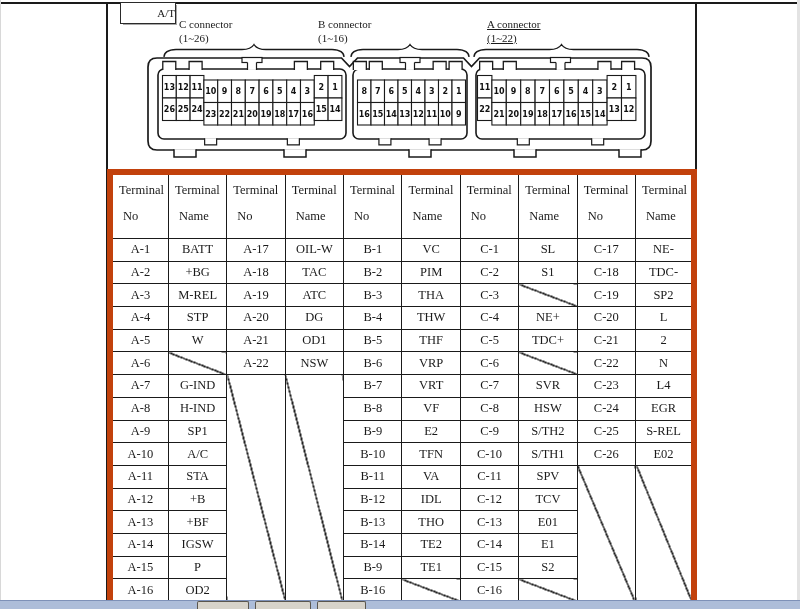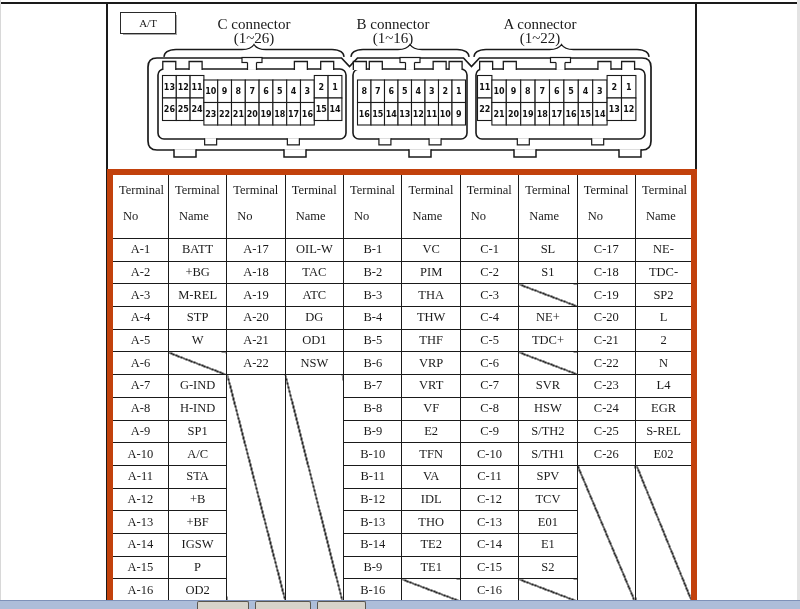--- a/index.html
+++ b/index.html
@@ -9,26 +9,26 @@
 
   
   .top-rule{position:absolute;left:0;top:2px;width:798px;height:2px;background:#1a1a1a;}
   .v-rule{position:absolute;top:2px;width:2px;height:598px;background:#1a1a1a;}
   .v-rule.left{left:106px;}
   .v-rule.right{left:695px;}
   .win-edge-left{position:absolute;left:0;top:0;width:1px;height:609px;background:#d8d8d8;}
   .win-edge-right{position:absolute;left:797px;top:0;width:3px;height:609px;background:#e3e3e3;}
 
   
-  .at-box{position:absolute;left:120px;top:12px;width:54px;height:20px;border:1px solid #2a2a2a;
-          background:#fff;display:flex;align-items:center;justify-content:center;
+  .at-box{position:absolute;left:120px;top:2px;width:54px;height:20px;border:1px solid #2a2a2a;
+          background:#fff;display:flex;align-items:center;justify-content:flex-end;
           font-size:11px;box-shadow:2px 2px 0 -1px #a8a8a8;font-family:Liberation Serif, serif;}
 
   
-  .conn-label{position:absolute;top:17px;width:150px;text-align:center;font-size:15px;line-height:14px;}
+  .conn-label{position:absolute;top:17px;width:150px;text-align:left;font-size:11px;line-height:14px;}
   .conn-label span{display:block;}
 
   svg#diagram{position:absolute;left:0;top:0;}
 
   
   table.pin-table{position:absolute;left:107px;top:169px;width:590px;table-layout:fixed;
                   border-collapse:collapse;border:6px solid #c2410c;background:#fff;}
   .pin-table th,.pin-table td{border:1px solid #1a1a1a;padding:0;font-weight:normal;
                   font-size:12.5px;overflow:hidden;white-space:nowrap;}
   .pin-table th{height:63px;vertical-align:top;text-align:left;}
@@ -61,21 +61,21 @@
   </div>
 
   <div class="conn-label" style="left:179px;">
     <span>C connector</span>
     <span>(1~26)</span>
   </div>
   <div class="conn-label" style="left:318px;">
     <span>B connector</span>
     <span>(1~16)</span>
   </div>
-  <div class="conn-label" style="left:465px;">
+  <div class="conn-label" style="left:487px;text-decoration:underline;">
     <span>A connector</span>
     <span>(1~22)</span>
   </div>
 
   <svg id="diagram" width="800" height="165">
       <path d="M 157,58 L 341.5,58 L 349.5,66.5 L 357.5,58 L 463.5,58 L 471.5,66.5 L 479.5,58 L 642,58 Q 651,58 651,67 L 651,141 Q 651,150 642,150 L 157,150 Q 148,150 148,141 L 148,67 Q 148,58 157,58 Z" fill="#fff" stroke="#1a1a1a" stroke-width="1.7"></path>
       <rect x="174" y="149.2" width="22" height="7.5" fill="#fff" stroke="none"></rect>
       <path d="M 174,149.2 L 174,157 L 196,157 L 196,149.2" fill="none" stroke="#1a1a1a" stroke-width="1.5"></path>
       <rect x="284" y="149.2" width="22" height="7.5" fill="#fff" stroke="none"></rect>
       <path d="M 284,149.2 L 284,157 L 306,157 L 306,149.2" fill="none" stroke="#1a1a1a" stroke-width="1.5"></path>

